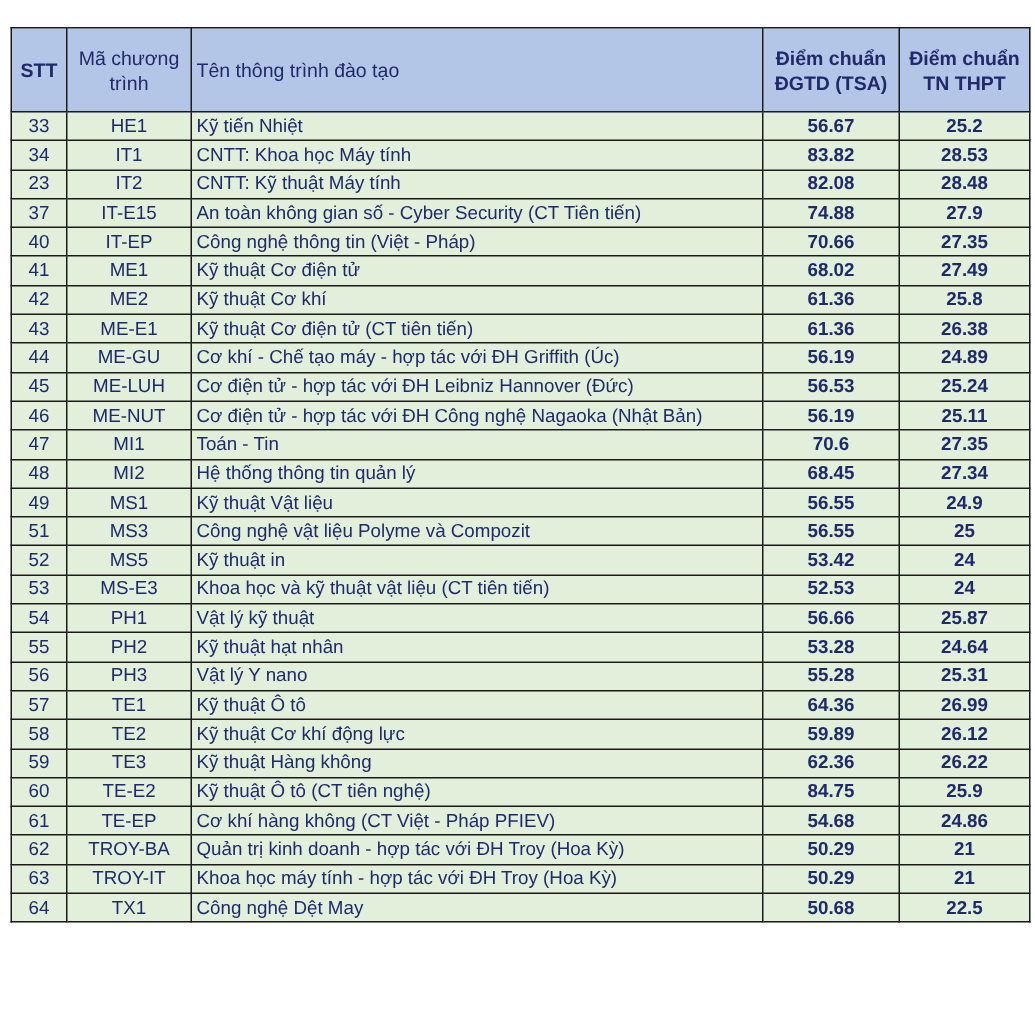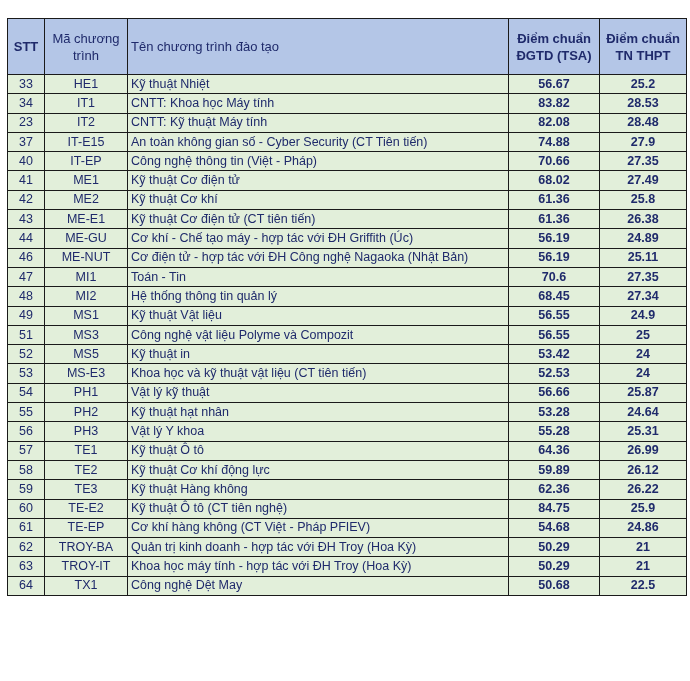--- a/index.html
+++ b/index.html
@@ -34,30 +34,30 @@
 </style>
 </head>
 <body>
 
 <div class="tbl-wrap">
   <table>
     <thead>
       <tr>
         <th class="w-stt bold">STT</th>
         <th class="w-code"><span style="display:inline-block;white-space:normal;width:70px;">Mã chương trình</span></th>
-        <th class="w-name left">Tên chương trình đào tạo</th>
+        <th class="w-name left">Tên thông trình đào tạo</th>
         <th class="w-tsa bold"><span style="display:inline-block;white-space:normal;width:80px;">Điểm chuẩn ĐGTD (TSA)</span></th>
         <th class="w-thpt bold"><span style="display:inline-block;white-space:normal;width:80px;">Điểm chuẩn TN THPT</span></th>
       </tr>
     </thead>
     <tbody id="tbody">
         <tr>
     <td class="c">33</td>
     <td class="c">HE1</td>
-    <td class="l">Kỹ thuật Nhiệt</td>
+    <td class="l">Kỹ tiến Nhiệt</td>
     <td class="num">56.67</td>
     <td class="num">25.2</td>
   </tr>
         <tr>
     <td class="c">34</td>
     <td class="c">IT1</td>
     <td class="l">CNTT: Khoa học Máy tính</td>
     <td class="num">83.82</td>
     <td class="num">28.53</td>
   </tr>
@@ -104,20 +104,27 @@
     <td class="num">26.38</td>
   </tr>
         <tr>
     <td class="c">44</td>
     <td class="c">ME-GU</td>
     <td class="l">Cơ khí - Chế tạo máy - hợp tác với ĐH Griffith (Úc)</td>
     <td class="num">56.19</td>
     <td class="num">24.89</td>
   </tr>
         <tr>
+    <td class="c">45</td>
+    <td class="c">ME-LUH</td>
+    <td class="l">Cơ điện tử - hợp tác với ĐH Leibniz Hannover (Đức)</td>
+    <td class="num">56.53</td>
+    <td class="num">25.24</td>
+  </tr>
+        <tr>
     <td class="c">46</td>
     <td class="c">ME-NUT</td>
     <td class="l">Cơ điện tử - hợp tác với ĐH Công nghệ Nagaoka (Nhật Bản)</td>
     <td class="num">56.19</td>
     <td class="num">25.11</td>
   </tr>
         <tr>
     <td class="c">47</td>
     <td class="c">MI1</td>
     <td class="l">Toán - Tin</td>
@@ -169,21 +176,21 @@
         <tr>
     <td class="c">55</td>
     <td class="c">PH2</td>
     <td class="l">Kỹ thuật hạt nhân</td>
     <td class="num">53.28</td>
     <td class="num">24.64</td>
   </tr>
         <tr>
     <td class="c">56</td>
     <td class="c">PH3</td>
-    <td class="l">Vật lý Y khoa</td>
+    <td class="l">Vật lý Y nano</td>
     <td class="num">55.28</td>
     <td class="num">25.31</td>
   </tr>
         <tr>
     <td class="c">57</td>
     <td class="c">TE1</td>
     <td class="l">Kỹ thuật Ô tô</td>
     <td class="num">64.36</td>
     <td class="num">26.99</td>
   </tr>

